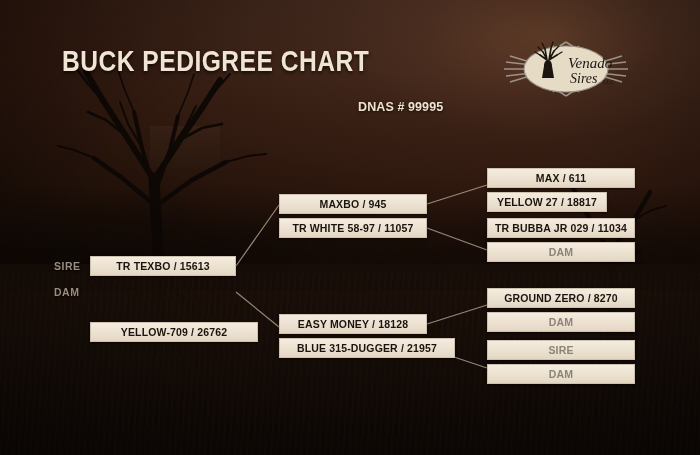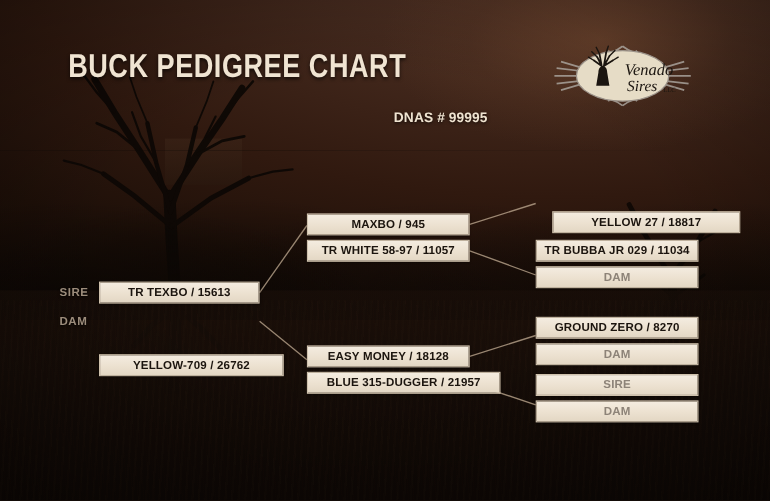--- a/index.html
+++ b/index.html
@@ -206,21 +206,22 @@
   <div class="box" style="left:90px;top:256px;width:146px;">TR TEXBO / 15613</div>
 
   <div class="side-label" style="left:54px;top:286px;">DAM</div>
   <div class="box" style="left:90px;top:282px;width:168px;margin-top:40px;">YELLOW-709 / 26762</div>
 
   <div class="box" style="left:279px;top:194px;width:148px;">MAXBO / 945</div>
   <div class="box" style="left:279px;top:218px;width:148px;">TR WHITE 58-97 / 11057</div>
   <div class="box" style="left:279px;top:314px;width:148px;">EASY MONEY / 18128</div>
   <div class="box" style="left:279px;top:338px;width:176px;">BLUE 315-DUGGER / 21957</div>
 
-  <div class="box" style="left:502px;top:192px;width:171px;">YELLOW 27 / 18817</div>
+  <div class="box" style="left:487px;top:168px;width:148px;">MAX / 611</div>
+  <div class="box" style="left:487px;top:192px;width:120px;">YELLOW 27 / 18817</div>
   <div class="box" style="left:487px;top:218px;width:148px;">TR BUBBA JR 029 / 11034</div>
   <div class="box placeholder" style="left:487px;top:242px;width:148px;">DAM</div>
 
   <div class="box" style="left:487px;top:288px;width:148px;">GROUND ZERO / 8270</div>
   <div class="box placeholder" style="left:487px;top:312px;width:148px;">DAM</div>
   <div class="box placeholder" style="left:487px;top:340px;width:148px;">SIRE</div>
   <div class="box placeholder" style="left:487px;top:364px;width:148px;">DAM</div>
 
 </div>
 

